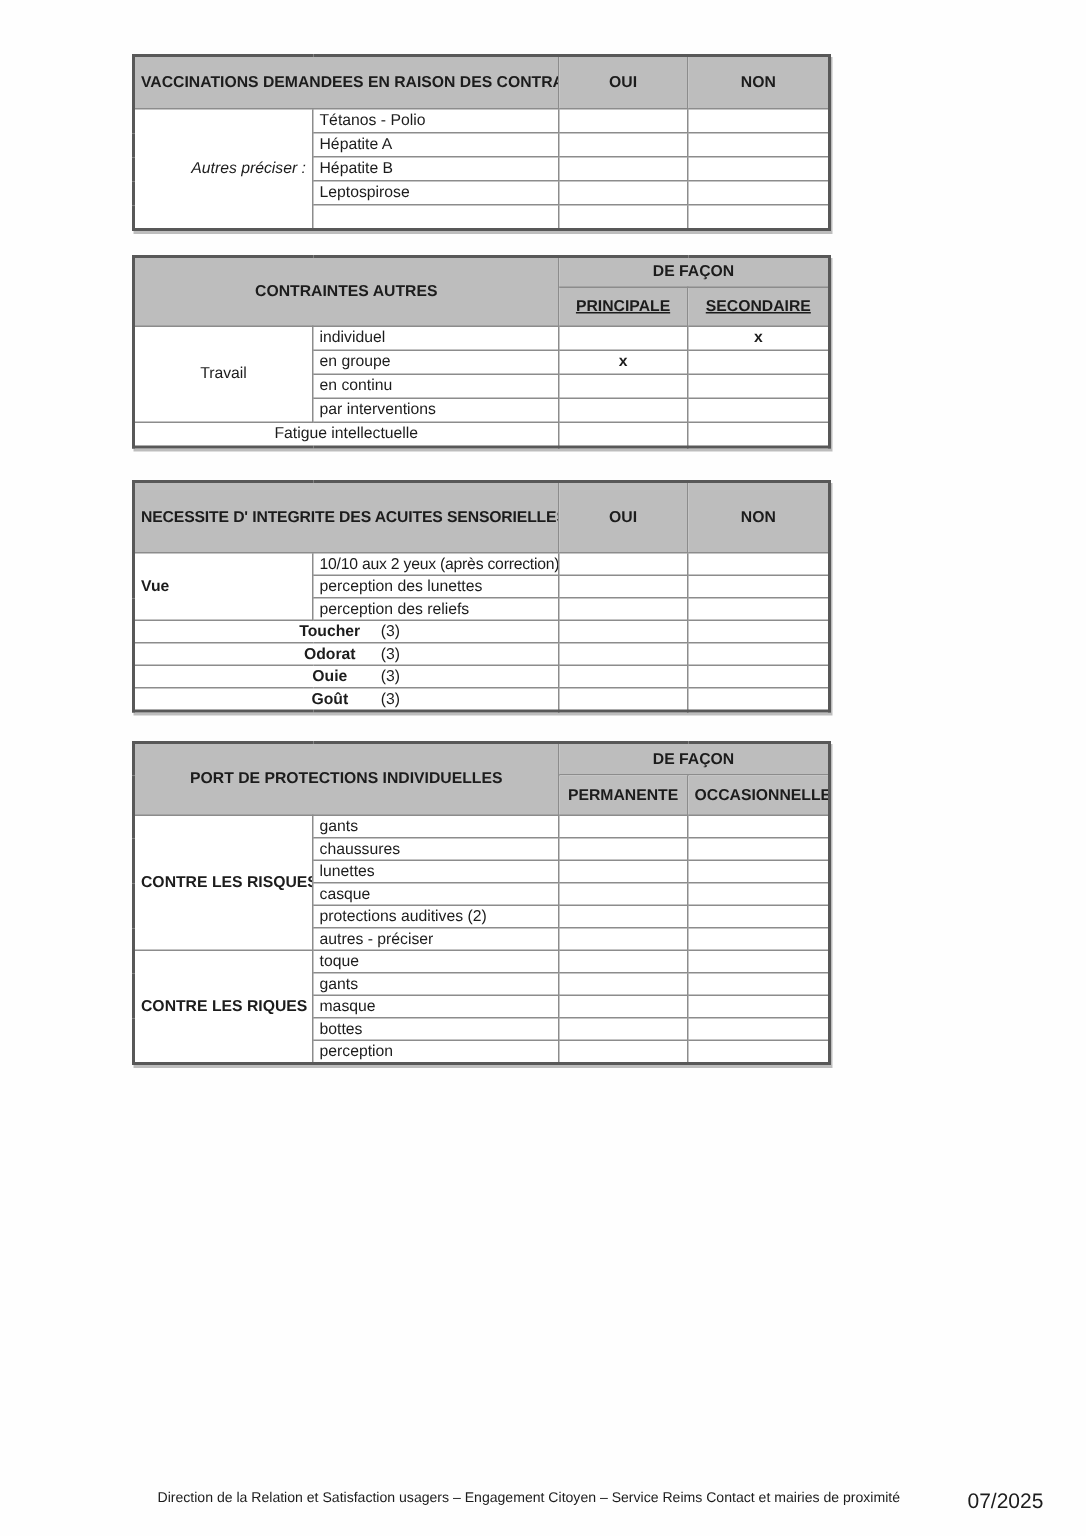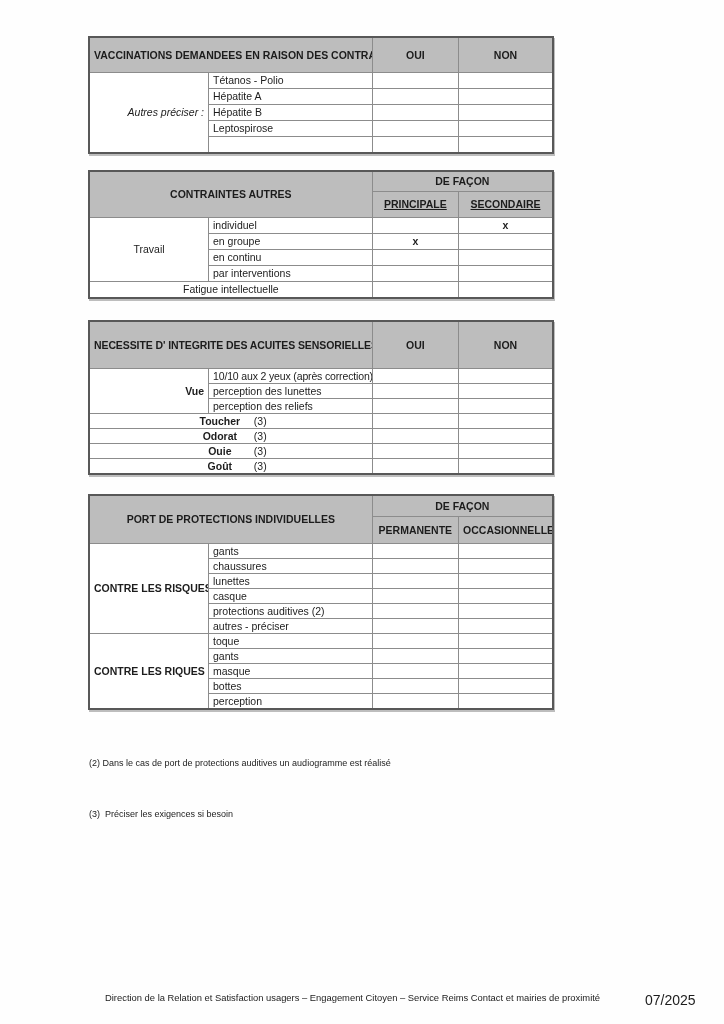--- a/index.html
+++ b/index.html
@@ -25,21 +25,21 @@
     overflow:hidden; white-space:nowrap;
   }
   td.hdr {
     background:#bdbdbd; font-weight:bold; text-align:center;
     white-space:normal; line-height:13px;
   }
   td.hb { border-bottom:2px solid #585858; }
   td.item { text-align:left; padding-left:5px; }
   td.item-tight { font-size:9.7px; letter-spacing:-0.15px; padding-left:4px; padding-right:2px; }
   td.side { text-align:center; white-space:normal; }
-  td.side-bold { text-align:right; font-weight:bold; white-space:normal; font-size:10.3px; line-height:12.5px; }
+  td.side-bold { text-align:left; font-weight:bold; white-space:normal; font-size:10.3px; line-height:12.5px; }
   td.corner { vertical-align:bottom; text-align:right; font-size:9.3px; padding:0 4px 2px 4px;font-style:italic; }
   td.mark { text-align:center; font-weight:bold; font-size:10.5px; }
   td.center-span { text-align:center; }
   td.t3-title { font-size:10px; letter-spacing:-0.1px; }
 
   tr.r15 > td { height:15px; }
   tr.r14 > td { height:14px; }
   tr.h34 > td { height:34px; }
   tr.h46 > td { height:46px; }
   tr.h19 > td { height:19px; }
@@ -303,21 +303,17 @@
       <td></td>
     </tr>
     <tr class="r14">
       <td class="item">perception</td>
       <td></td>
       <td></td>
     </tr>
   </tbody>
     </table>
 
-  <div class="footnotes">
-    <div>(2) Dans le cas de port de protections auditives un audiogramme est réalisé</div>
-    <div>(3)  Préciser les exigences si besoin</div>
-  </div>
 
   <span class="footer-text">Direction de la Relation et Satisfaction usagers – Engagement Citoyen – Service Reims Contact et mairies de proximité</span>
   <span class="footer-date">07/2025</span>
 
 </div>
 
 </body></html>

